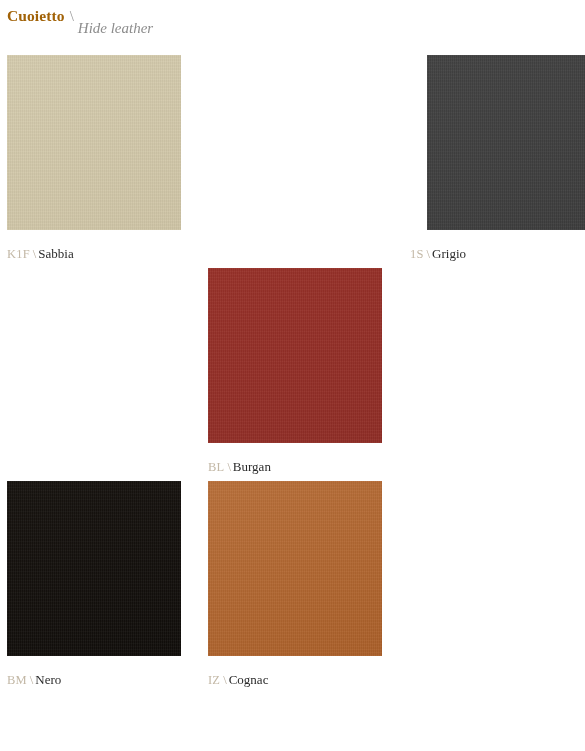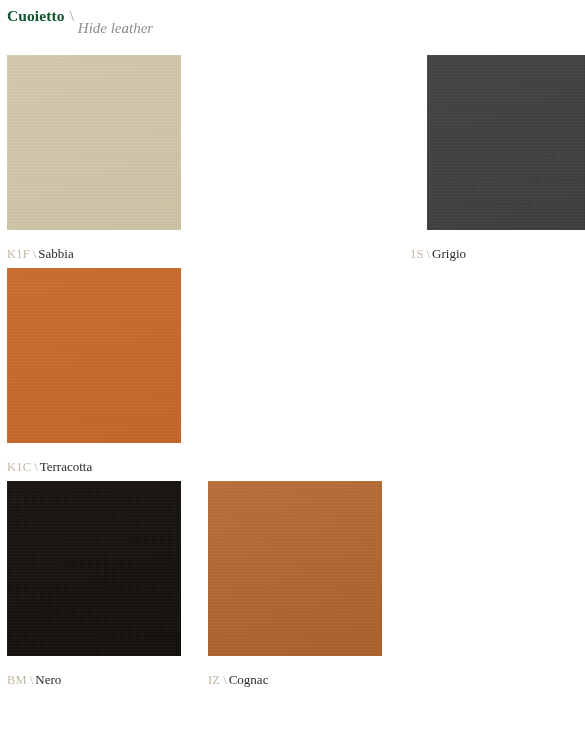--- a/index.html
+++ b/index.html
@@ -21,21 +21,21 @@
     left: 7px;
     top: 0px;
     height: 32px;
     display: flex;
     align-items: center;
     white-space: nowrap;
   }
   .title-main {
     font-size: 15.5px;
     font-weight: bold;
-    color: #14532d;
+    color: #a16207;
     letter-spacing: 0.1px;
     text-align: right;
   }
   .title-sep {
     font-size: 15px;
     color: #9d9d9d;
     margin: 0 4px 0 5px;
     font-weight: normal;
   }
   .title-sub {
@@ -122,23 +122,23 @@
       <div class="swatch-cell col-0">
         <div class="swatch-chip" style="background: linear-gradient(160deg, rgb(213, 204, 174) 0%, rgb(207, 197, 166) 100%);"></div>
         <div class="swatch-caption"><span class="swatch-code">K1F</span><span class="caption-sep">\</span><span class="swatch-name">Sabbia</span></div>
       </div>
       <div class="swatch-cell col-2">
         <div class="swatch-chip" style="background: linear-gradient(160deg, rgb(66, 66, 66) 0%, rgb(60, 60, 60) 100%);"></div>
         <div class="swatch-caption"><span class="swatch-code">1S</span><span class="caption-sep">\</span><span class="swatch-name">Grigio</span></div>
       </div>
     </div>
     <div class="swatch-row">
-      <div class="swatch-cell col-0">
-        <div class="swatch-chip" style="background: linear-gradient(160deg, rgb(205, 108, 45) 0%, rgb(198, 101, 39) 100%);"></div>
-        <div class="swatch-caption"><span class="swatch-code">K1C</span><span class="caption-sep">\</span><span class="swatch-name">Terracotta</span></div>
+      <div class="swatch-cell col-1">
+        <div class="swatch-chip" style="background: linear-gradient(160deg, rgb(152, 49, 41) 0%, rgb(143, 45, 38) 100%);"></div>
+        <div class="swatch-caption"><span class="swatch-code">BL</span><span class="caption-sep">\</span><span class="swatch-name">Burgan</span></div>
       </div>
     </div>
     <div class="swatch-row">
       <div class="swatch-cell col-1">
         <div class="swatch-chip" style="background: linear-gradient(160deg, rgb(185, 112, 58) 0%, rgb(170, 95, 41) 100%);"></div>
         <div class="swatch-caption"><span class="swatch-code">IZ</span><span class="caption-sep">\</span><span class="swatch-name">Cognac</span></div>
       </div>
       <div class="swatch-cell col-0">
         <div class="swatch-chip" style="background: linear-gradient(160deg, rgb(23, 19, 15) 0%, rgb(16, 13, 10) 100%);"></div>
         <div class="swatch-caption"><span class="swatch-code">BM</span><span class="caption-sep">\</span><span class="swatch-name">Nero</span></div>

